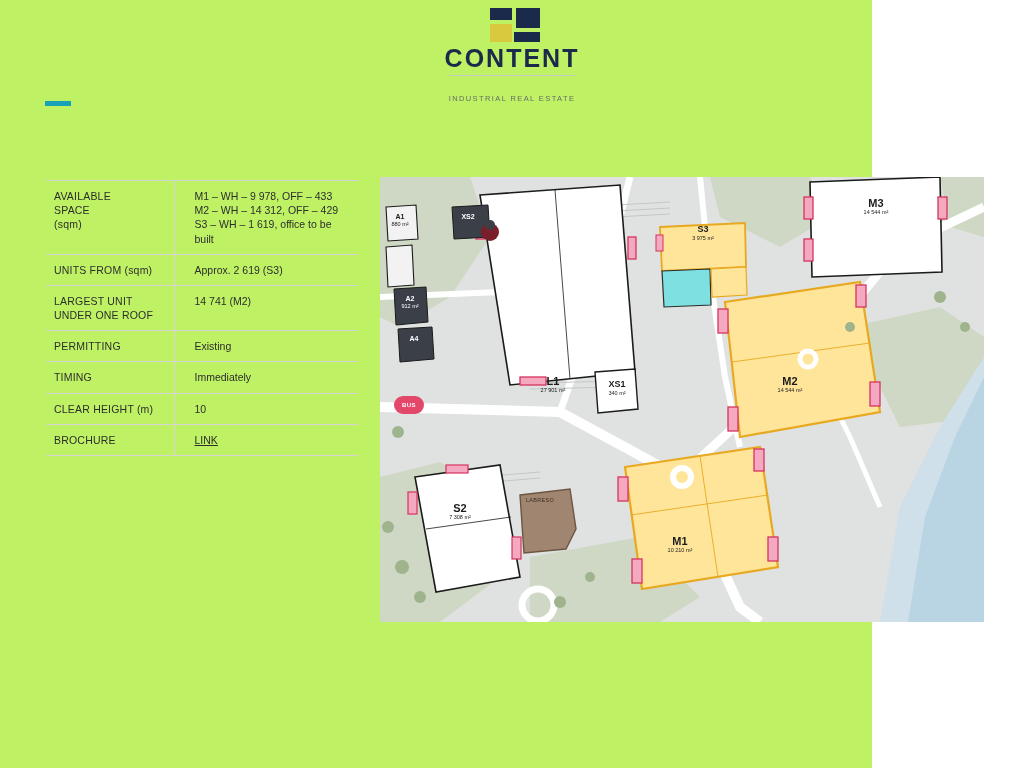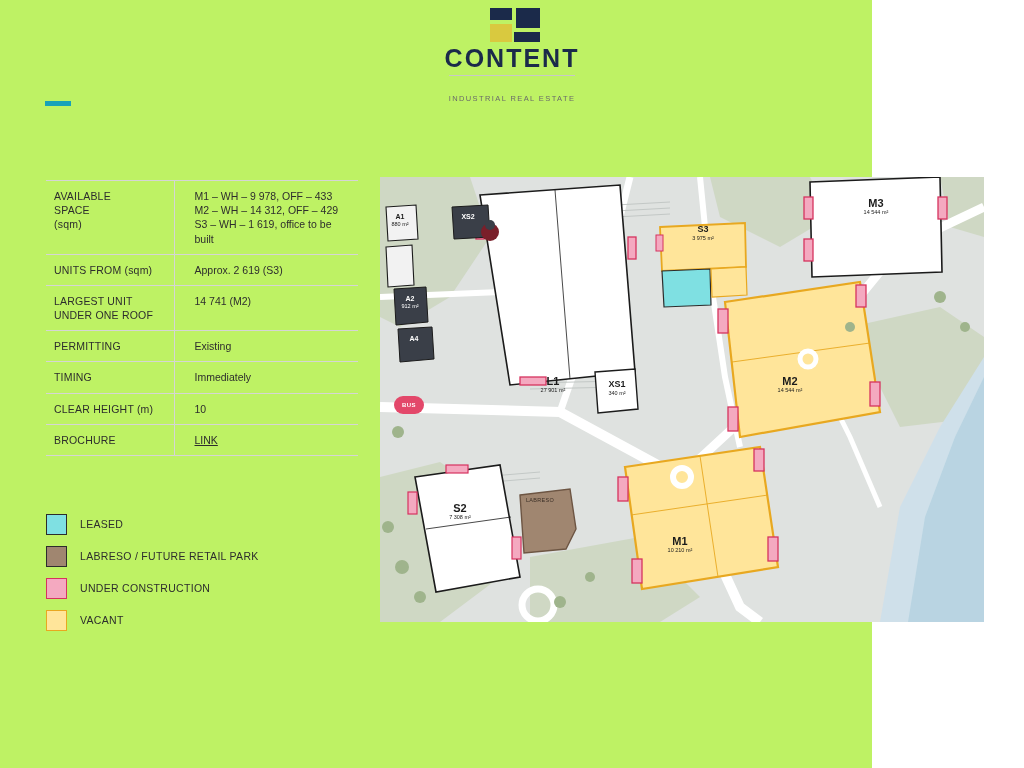--- a/index.html
+++ b/index.html
@@ -228,38 +228,20 @@
       </tr>
       <tr>
         <td class="label">BROCHURE</td>
         <td class="value">
           <a href="#">LINK</a>
         </td>
       </tr>
     </tbody>
   </table>
 
-  <div class="legend">
-    <div class="legend-row">
-      <span class="swatch" style="background:#7fe0e2;border-color:#2c2c2c"></span>
-      <span class="legend-label">LEASED</span>
-    </div>
-    <div class="legend-row">
-      <span class="swatch" style="background:#a08670;border-color:#2c2c2c"></span>
-      <span class="legend-label">LABRESO / FUTURE RETAIL PARK</span>
-    </div>
-    <div class="legend-row">
-      <span class="swatch" style="background:#f4a9c0;border-color:#d6335f"></span>
-      <span class="legend-label">UNDER CONSTRUCTION</span>
-    </div>
-    <div class="legend-row">
-      <span class="swatch" style="background:#ffe59a;border-color:#e8a820"></span>
-      <span class="legend-label">VACANT</span>
-    </div>
-  </div>
 
   <div class="map">
     <svg width="604" height="445" viewBox="0 0 604 445">
 
       <rect x="0" y="0" width="604" height="445" fill="#dfe2e0"></rect>
 
       <path d="M0,0 L90,0 L110,60 L70,120 L20,150 L0,140 Z" fill="#cfd8c4"></path>
       <path d="M0,300 L60,285 L110,320 L120,400 L60,445 L0,445 Z" fill="#cfd8c4"></path>
       <path d="M330,0 L430,0 L450,40 L400,70 L340,40 Z" fill="#cfd8c4"></path>
       <path d="M470,150 L560,130 L604,160 L604,240 L520,250 Z" fill="#cfd8c4"></path>

